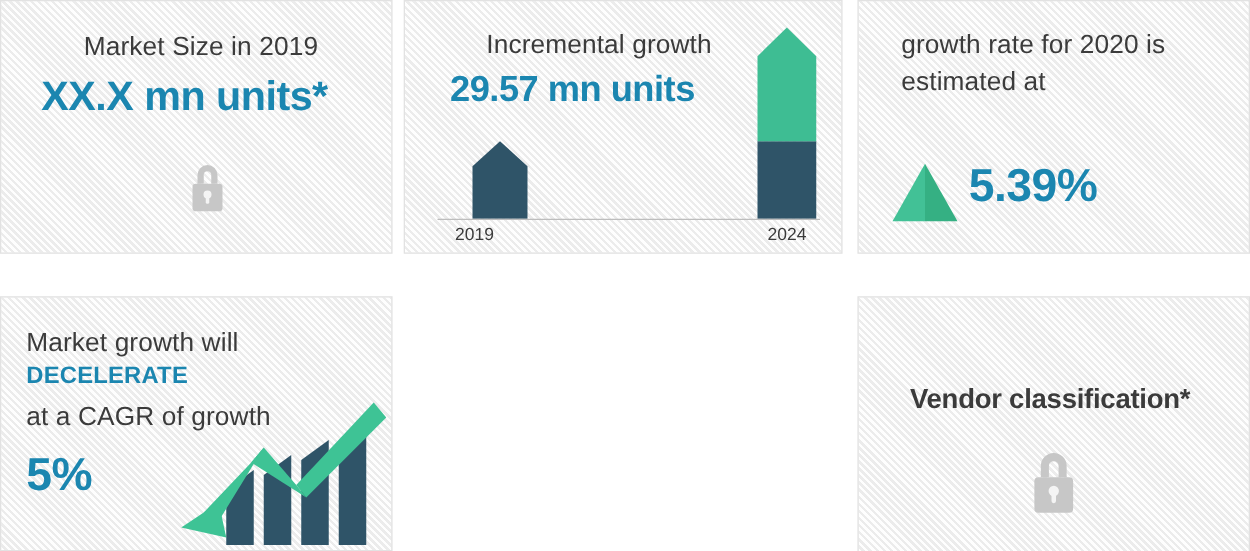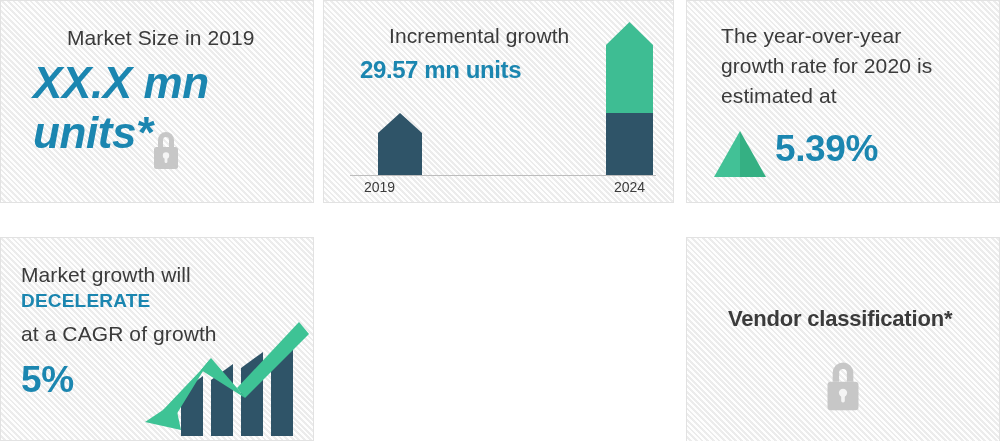--- a/index.html
+++ b/index.html
@@ -45,26 +45,26 @@
     line-height:1.42;
   }
   .accent{
     color:#1b86b0;
     font-weight:700;
     letter-spacing:-0.4px;
   }
 
   
   #p1 .t1{ position:absolute; left:66px; top:22px;text-align:right; }
-  #p1 .v1{ position:absolute; left:32px; top:57px; font-size:44px;font-style:italic; }
+  #p1 .v1{ position:absolute; left:32px; top:57px; font-size:33px; }
   #p1 .lockwrap{ position:absolute; left:145px; top:126px; }
 
   
   #p2 .t2{ position:absolute; left:37px; top:20px;margin-left:28px; }
-  #p2 .v2{ position:absolute; left:36px; top:55px; font-size:24px; }
+  #p2 .v2{ position:absolute; left:36px; top:55px; font-size:29px; }
   #p2 .chart{ position:absolute; left:24px; top:8px; width:310px; height:190px;}
   #p2 .axis{
     position:absolute; left:26px; top:174px; width:306px; height:1px;
     background:#bdbdbd;
   }
   #p2 .xlab{
     position:absolute; top:178px; color:#3b3b3b;
     font-size:14px; font-weight:300;
   }
   #p2 .xl-a{ left:40px; }
@@ -128,21 +128,20 @@
     </div>
     <div class="axis"></div>
     <div class="xlab xl-a">2019</div>
     <div class="xlab xl-b">2024</div>
     <div class="lead t2">Incremental growth</div>
     <div class="accent v2">29.57 mn units</div>
   </div>
 
   <div class="panel" id="p3">
     <div class="t3">
-      <div class="lead">The year-over-year</div>
       <div class="lead">growth rate for 2020 is</div>
       <div class="lead">estimated at</div>
     </div>
     <div class="tri">
       <svg width="56" height="50" viewBox="0 0 56 50" aria-hidden="true">
         <path d="M28 2 L54 48 L28 48 Z" fill="#35b083"></path>
         <path d="M28 2 L2 48 L28 48 Z" fill="#42c196"></path>
       </svg>
     </div>
     <div class="accent v3">5.39%</div>

